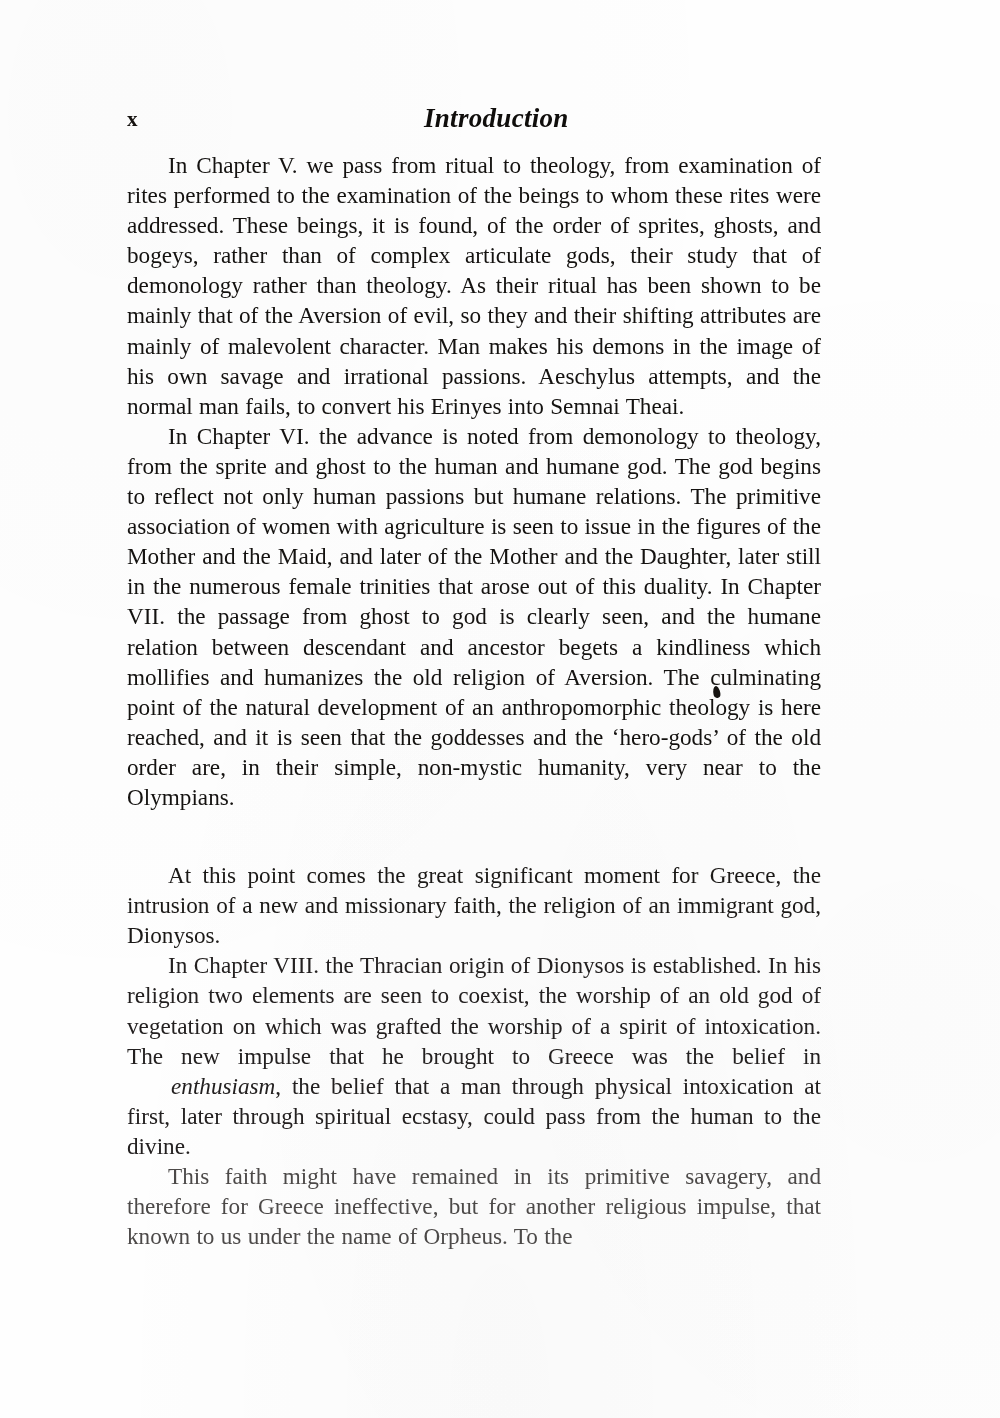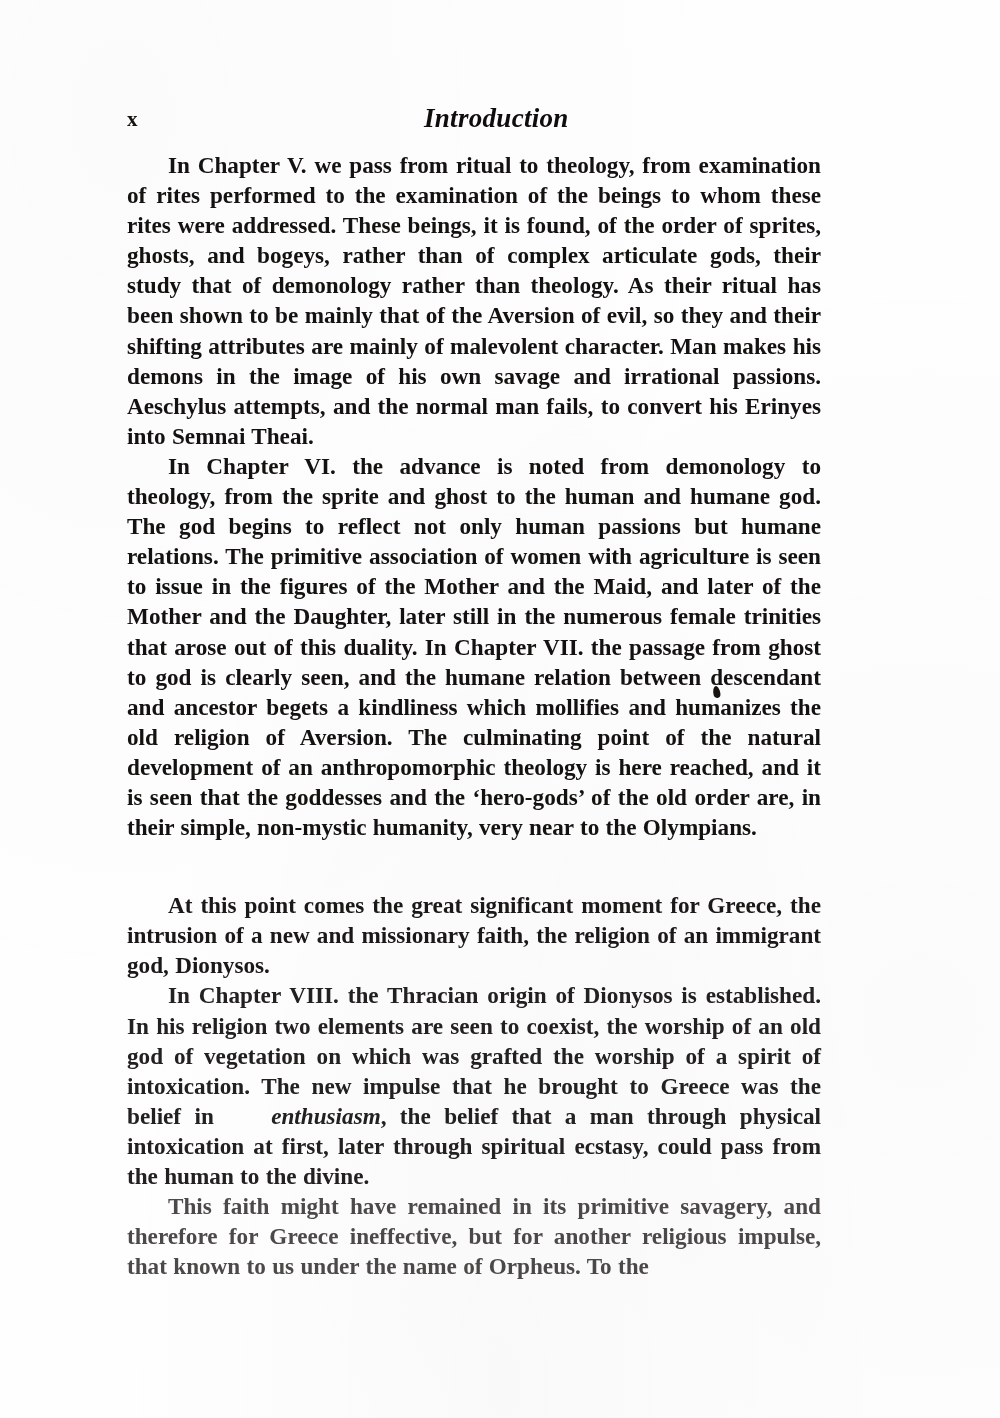--- a/index.html
+++ b/index.html
@@ -45,21 +45,20 @@
     color: #100e0c;
     margin-left: 42px;
   }
 
   
   .textblock {
     position: absolute;
     left: 127px;
     top: 150px;
     width: 694px;
-    font-weight: bold;
   }
 
   .para {
     margin: 0;
     font-size: 23.2px;
     line-height: 30.1px;
     text-align: justify;
     text-justify: inter-word;
     text-indent: 41px;
     color: #141210;

